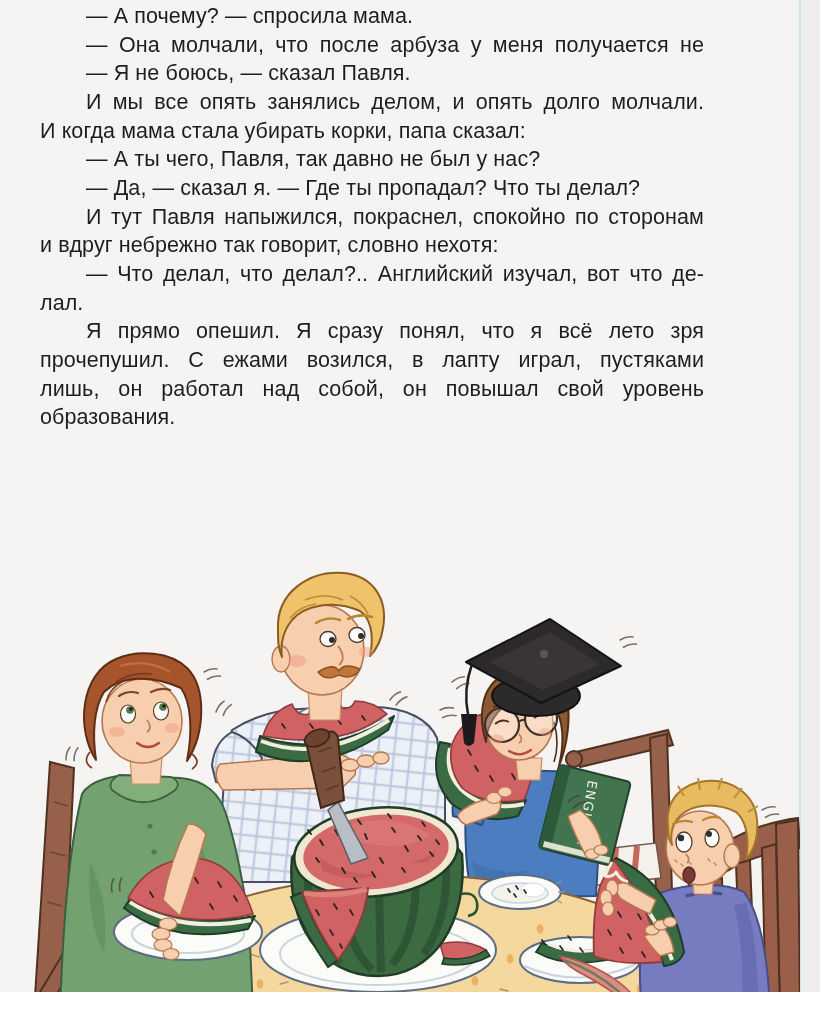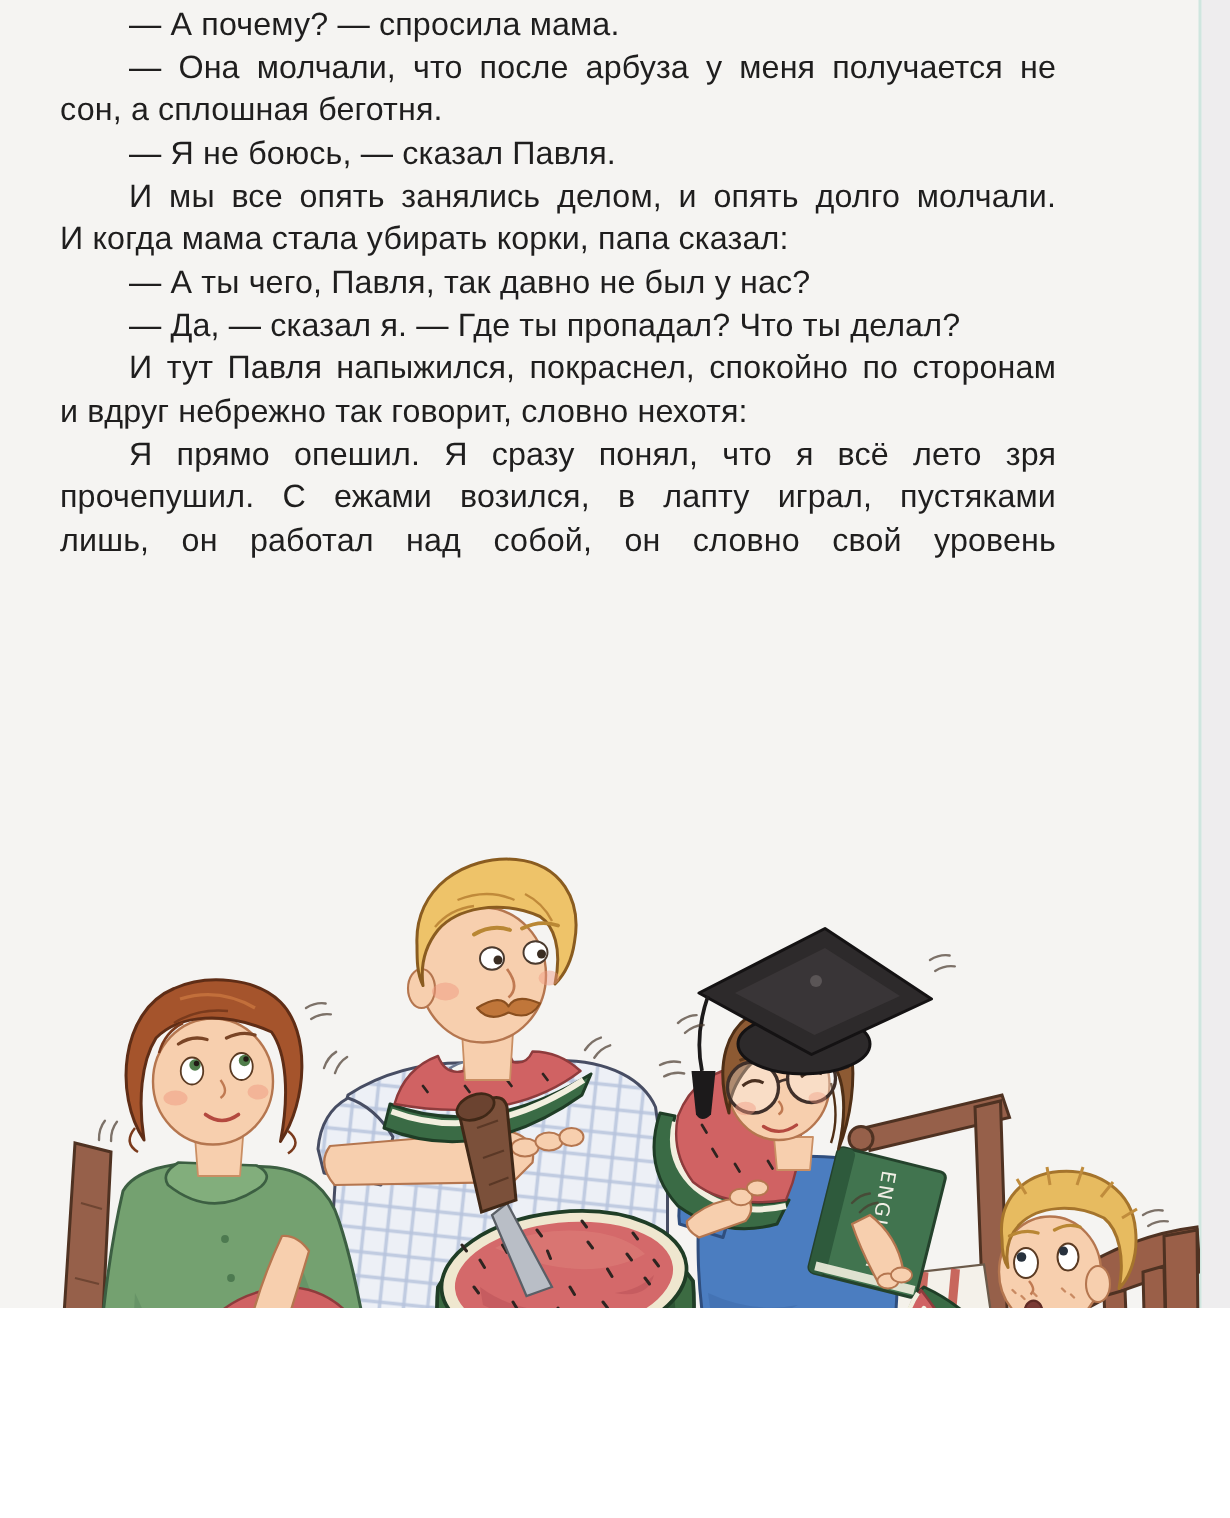--- a/index.html
+++ b/index.html
@@ -1,18 +1,18 @@
 <!DOCTYPE html>
 <html><head>
 <meta charset="utf-8">
 <style>
   html,body{margin:0;padding:0;}
   .page{
     position:relative;
-    width:820px;height:872px;
+    width:820px;height:992px;
     background:#f5f4f2;
     overflow:hidden;
     font-family:"Liberation Sans", sans-serif;
   }
   .page-edge-strip{
     position:absolute;right:0;top:0;width:19px;height:1012px;
     background:#eeedee;
   }
   .page-edge-line{
     position:absolute;right:19px;top:0;width:2px;height:1012px;
@@ -35,43 +35,47 @@
 <div class="page">
   <div class="page-edge-strip"></div>
   <div class="page-edge-line"></div>
 
   <div class="story">
       <div class="para">
         <div class="line first last">— А почему? — спросила мама.</div>
       </div>
       <div class="para">
         <div class="line first">— Она молчали, что после арбуза у меня получается не</div>
-        <div class="line last">сон, а сплошная беготня.</div>
       </div>
       <div class="para">
         <div class="line first last">— Я не боюсь, — сказал Павля.</div>
       </div>
       <div class="para">
         <div class="line first">И мы все опять занялись делом, и опять долго молчали.</div>
         <div class="line last">И когда мама стала убирать корки, папа сказал:</div>
       </div>
       <div class="para">
         <div class="line first last">— А ты чего, Павля, так давно не был у нас?</div>
       </div>
       <div class="para">
         <div class="line first last">— Да, — сказал я. — Где ты пропадал? Что ты делал?</div>
       </div>
       <div class="para">
         <div class="line first">И тут Павля напыжился, покраснел, спокойно по сторонам</div>
         <div class="line last">и вдруг небрежно так говорит, словно нехотя:</div>
       </div>
       <div class="para">
+        <div class="line first">— Что делал, что делал?.. Английский изучал, вот что де-</div>
+        <div class="line last">лал.</div>
+      </div>
+      <div class="para">
         <div class="line first">Я прямо опешил. Я сразу понял, что я всё лето зря</div>
         <div class="line">прочепушил. С ежами возился, в лапту играл, пустяками</div>
-        <div class="line">лишь, он работал над собой, он словно свой уровень</div>
+        <div class="line">лишь, он работал над собой, он повышал свой уровень</div>
+        <div class="line last">образования.</div>
       </div>
     </div>
 
   <svg class="illo" width="780" height="450" viewBox="0 0 780 450">
     <defs>
       <pattern id="plaid" width="16" height="16" patternUnits="userSpaceOnUse" patternTransform="rotate(6)">
         <rect width="16" height="16" fill="#edf0f6"></rect>
         <line x1="8" y1="0" x2="8" y2="16" stroke="#b7c3dc" stroke-width="2.4" opacity="0.8"></line>
         <line x1="0" y1="8" x2="16" y2="8" stroke="#b7c3dc" stroke-width="2.4" opacity="0.8"></line>
       </pattern>

